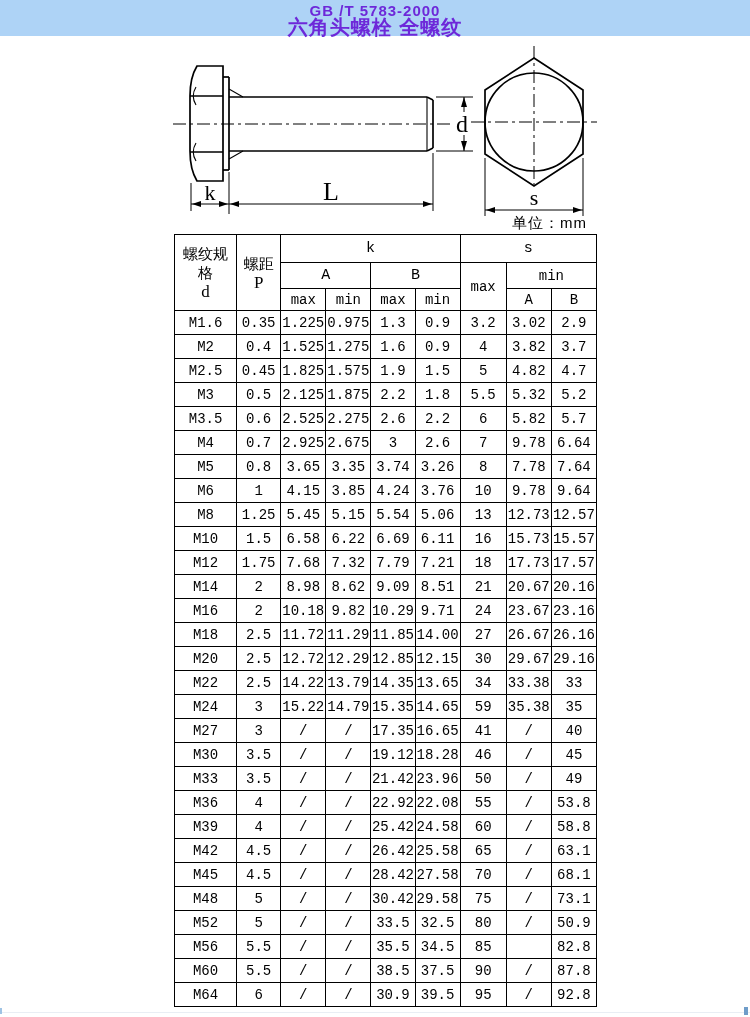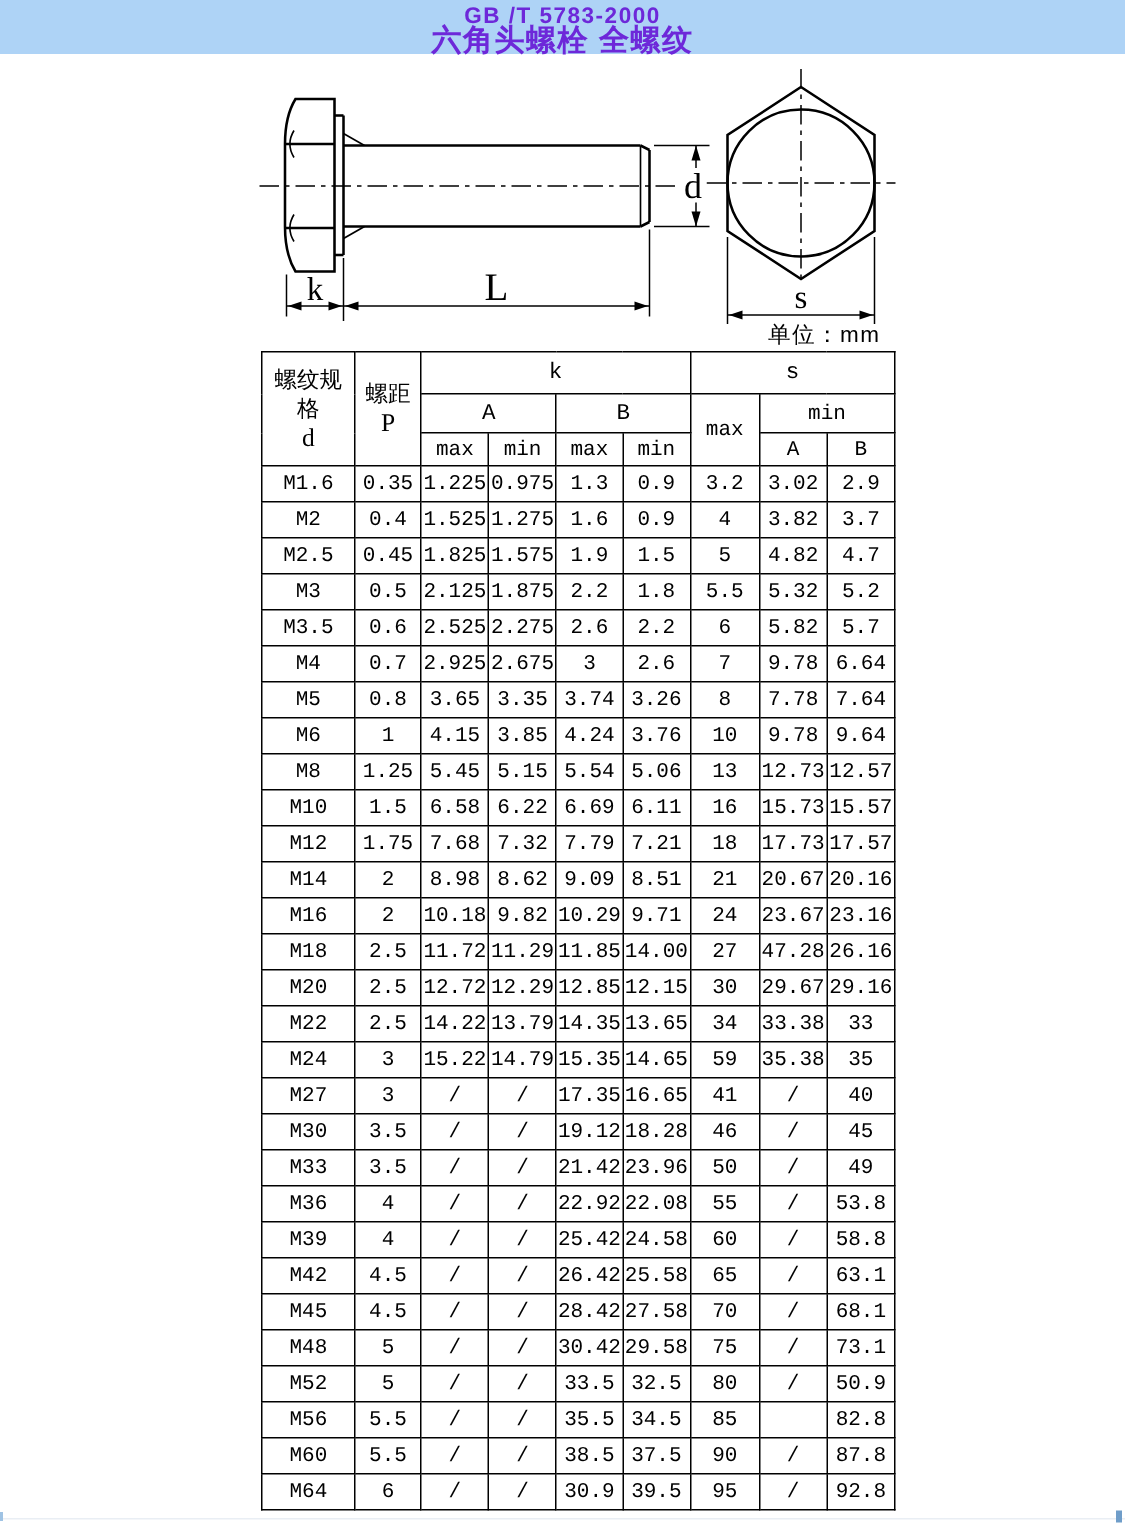--- a/index.html
+++ b/index.html
@@ -301,21 +301,21 @@
           <td>23.16</td>
         </tr>
         <tr>
           <td>M18</td>
           <td>2.5</td>
           <td>11.72</td>
           <td>11.29</td>
           <td>11.85</td>
           <td>14.00</td>
           <td>27</td>
-          <td>47.28</td>
+          <td>26.67</td>
           <td>26.16</td>
         </tr>
         <tr>
           <td>M20</td>
           <td>2.5</td>
           <td>12.72</td>
           <td>12.29</td>
           <td>12.85</td>
           <td>12.15</td>
           <td>30</td>

